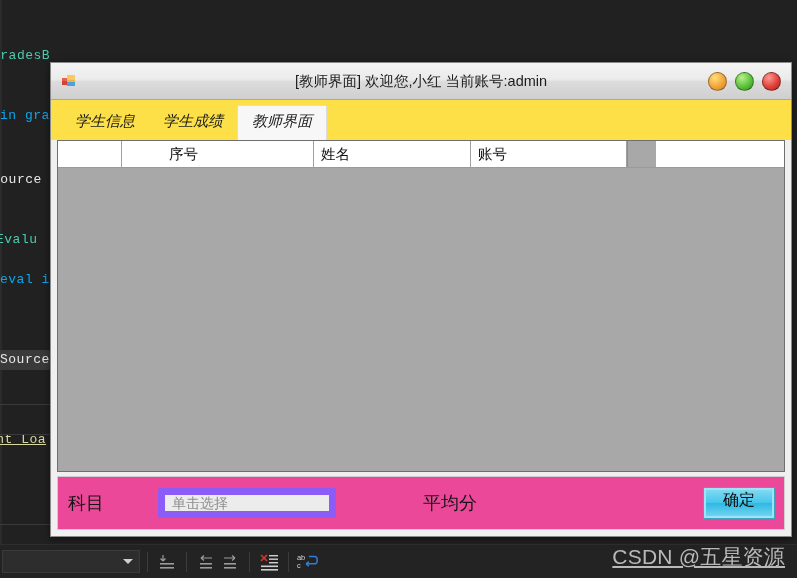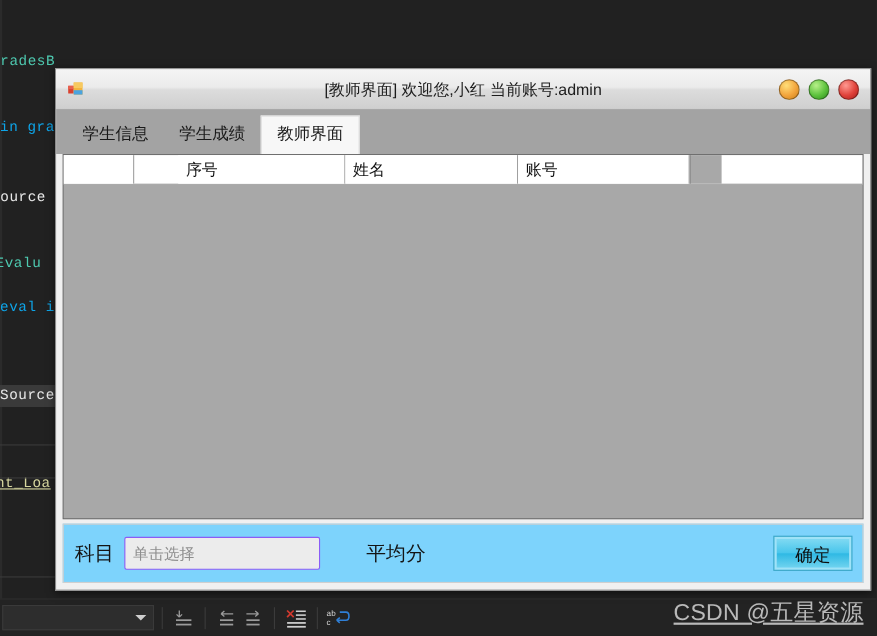--- a/index.html
+++ b/index.html
@@ -172,26 +172,27 @@
     cursor: pointer;
     border: 1px solid rgba(0,0,0,0.35);
   }
   .win-btn.min { background: radial-gradient(circle at 35% 28%, #ffdf7a 0%, #f2a43c 55%, #c97f18 100%); }
   .win-btn.max { background: radial-gradient(circle at 35% 28%, #b8f08a 0%, #5cc23c 55%, #2e8a1d 100%); }
   .win-btn.close { background: radial-gradient(circle at 35% 28%, #ff9a92 0%, #e0413a 55%, #a81f1c 100%); }
 
   
   #tabstrip {
     height: 40px;
-    background: #a3a3a3;
+    background: #fde047;
     display: flex;
     align-items: flex-end;
     padding-left: 10px;
     flex: 0 0 auto;
     border-bottom: 0;
+    font-style: italic;
   }
   .tab {
     padding: 6px 14px 9px 14px;
     font-size: 15px;
     color: #1a1a1a;
     cursor: pointer;
     font-family: "Liberation Sans", sans-serif;
     background: transparent;
     position: relative;
   }
@@ -246,40 +247,41 @@
   #table-body {
     flex: 1 1 auto;
     background: #a8a8a8;
     min-height: 0;
   }
 
   
   #ctrl-panel {
     height: 54px;
     flex: 0 0 auto;
-    background: #7dd3fc;
+    background: #ec4899;
     border-top: 1px solid #c9c9c9;
     display: flex;
     align-items: center;
     padding: 0 10px;
     margin: 4px 6px 6px 6px;
     border: 1px solid #cfcfcf;
     box-sizing: border-box;
+    gap: 45px;
   }
   #lbl-subject {
     font-size: 18px;
     color: #141414;
     margin-right: 9px;
     font-family: "Liberation Sans", sans-serif;
   }
   #subject-input {
     width: 178px;
     height: 30px;
     background: #ececec;
-    border: 1px solid #8b5cf6;
+    border: 7px solid #8b5cf6;
     border-radius: 2px;
     font-size: 14px;
     color: #8a8a8a;
     padding: 4px 7px;
     box-sizing: border-box;
     font-family: "Liberation Sans", sans-serif;
     outline: none;
   }
   #subject-input::placeholder { color: #8e8e8e; opacity: 1; }
   #lbl-average {
@@ -299,21 +301,21 @@
     width: 70px;
     height: 30px;
     background: linear-gradient(to bottom, #7fd9f2 0%, #49c6ec 48%, #2fb9e4 52%, #6fd3ef 100%);
     border: 2px solid #9fe3f7;
     outline: 1px solid #3aa7c7;
     font-size: 16px;
     color: #0d0d0d;
     font-family: "Liberation Sans", sans-serif;
     cursor: pointer;
     display: flex;
-    align-items: flex-end;
+    align-items: flex-start;
     justify-content: center;
     box-sizing: border-box;
   }
 </style>
 </head>
 <body>
 
 <div id="root">
 
   <div id="ide">

